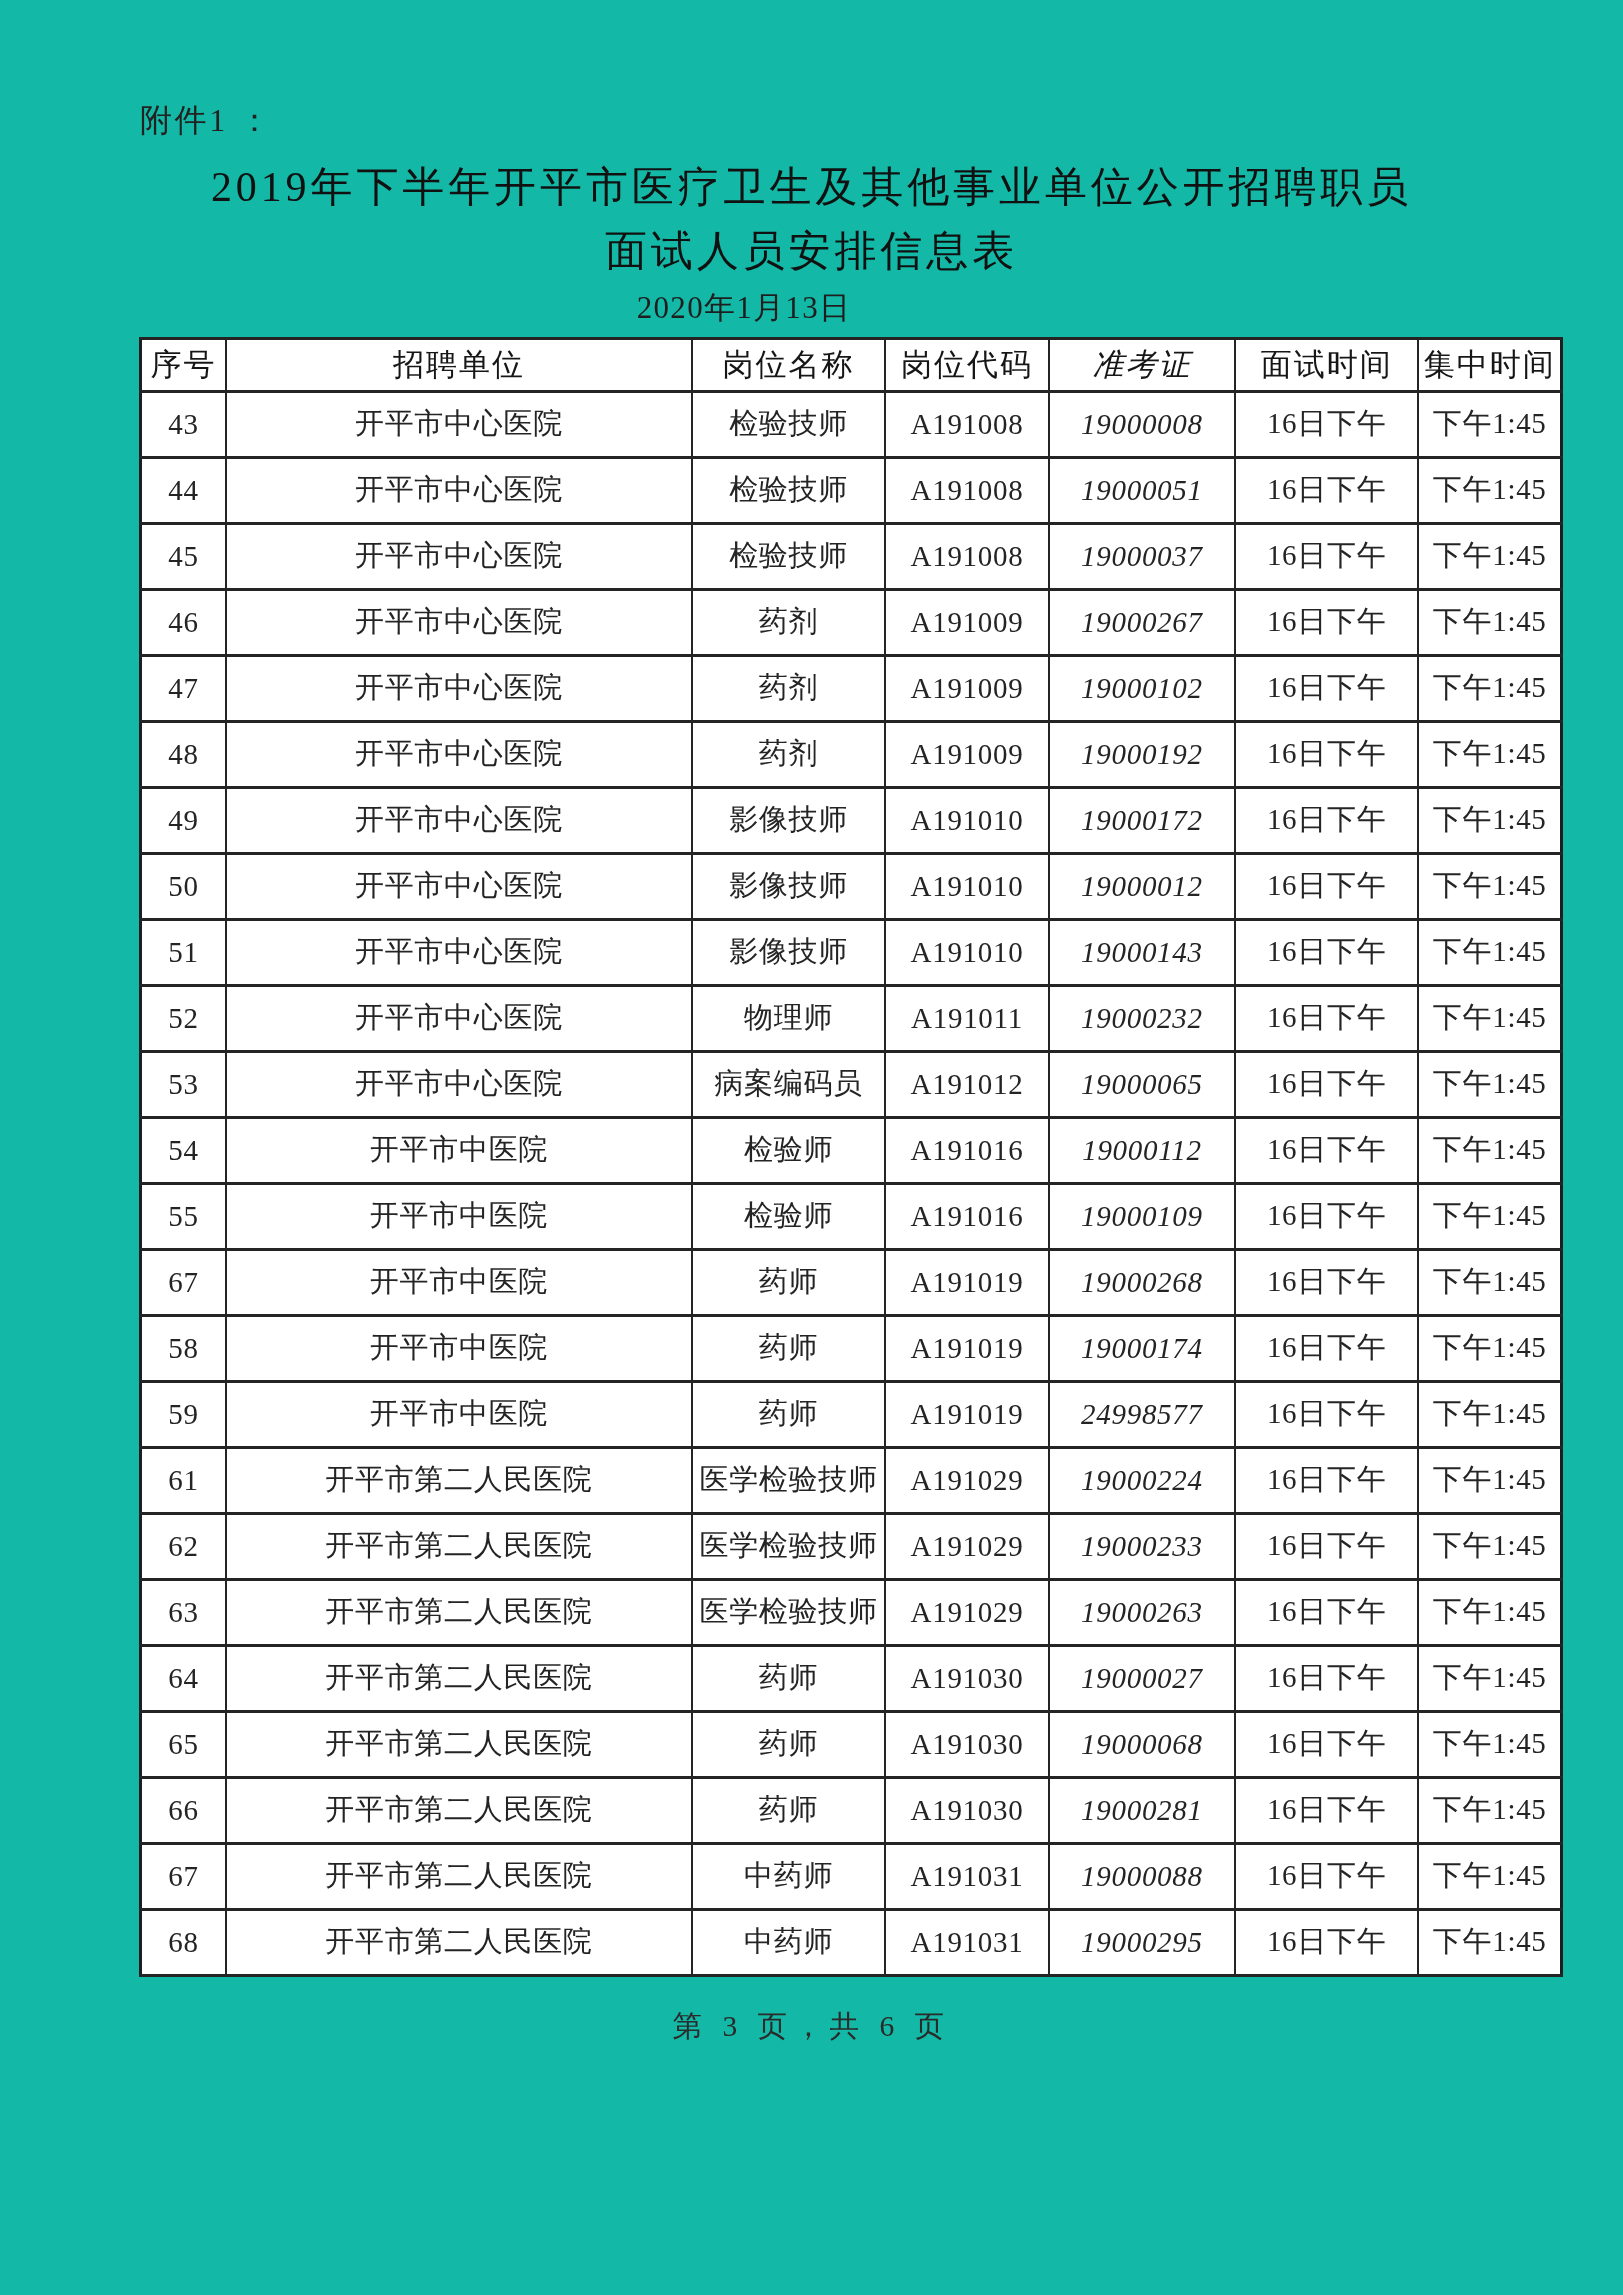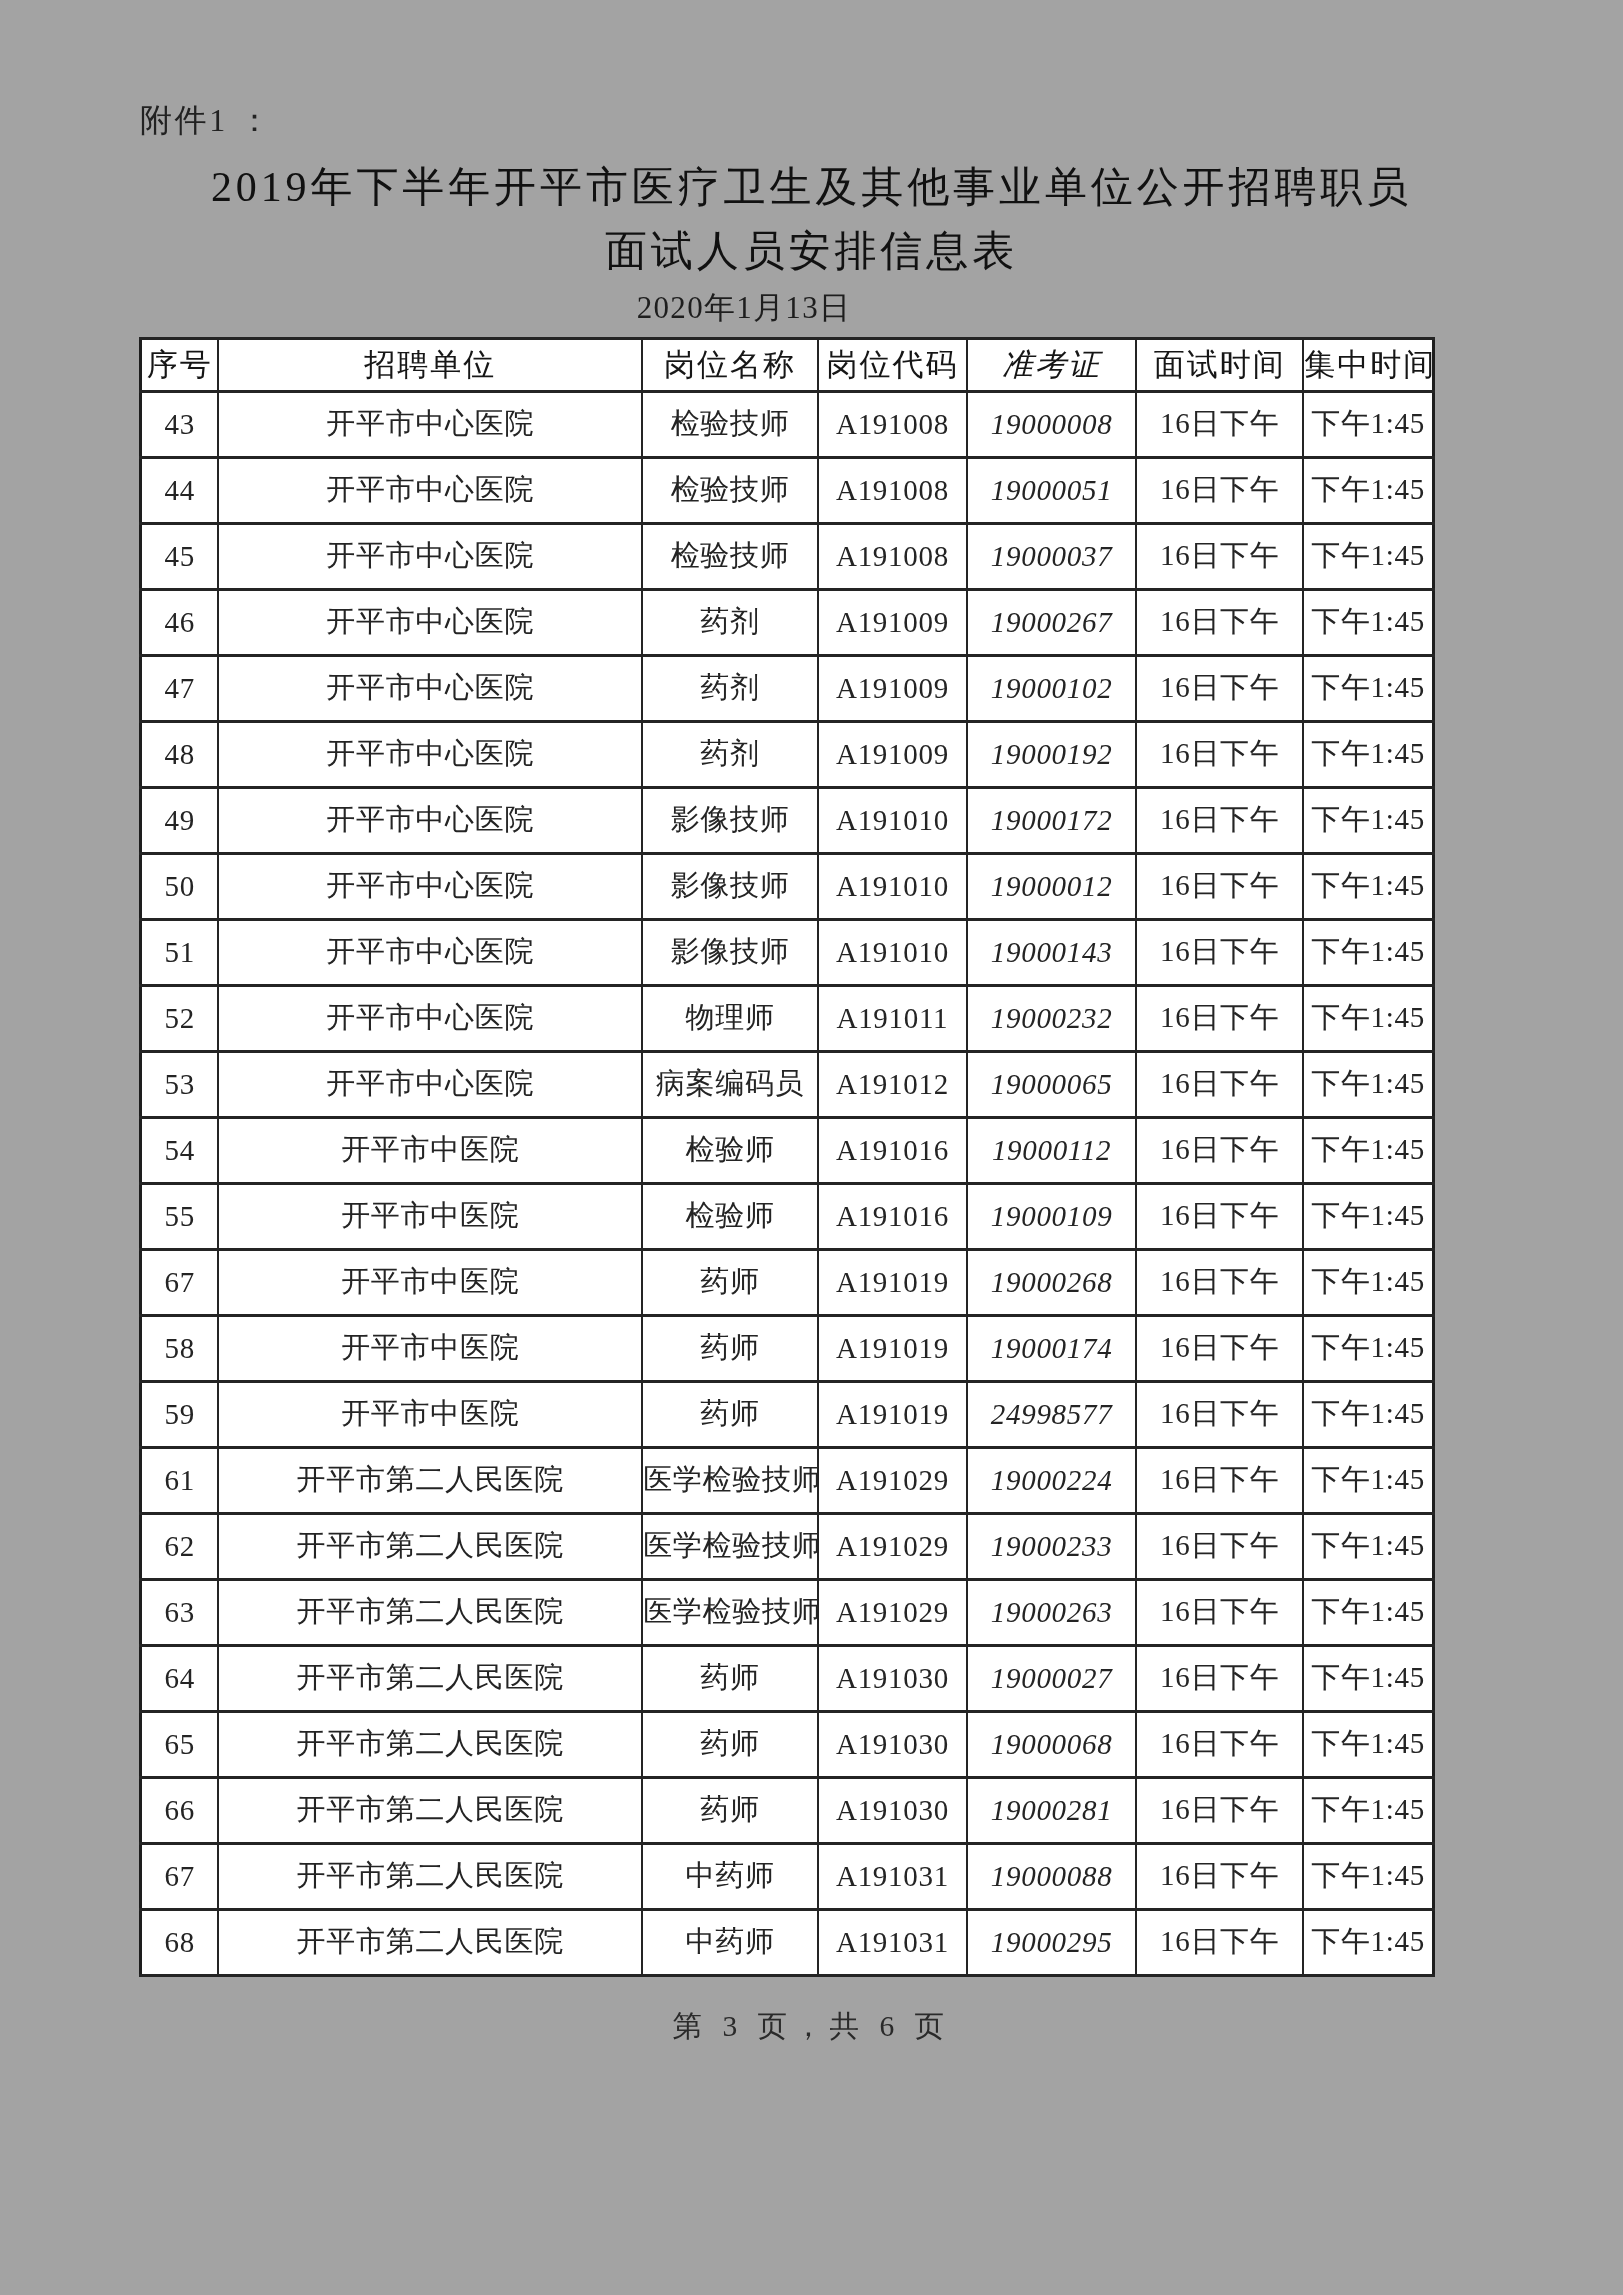--- a/index.html
+++ b/index.html
@@ -1,21 +1,21 @@
 <!DOCTYPE html>
 <html style="font-size:10.5px"><head>
 <meta charset="utf-8">
 <style>
   html,body{margin:0;padding:0;background:#e8e8e8;}
   .page{
     position:relative;
     width:1623px;
     height:2295px;
     margin:0 auto;
-    background:#a3a3a3;
+    background:#14b8a6;
     font-family:"Liberation Serif","DejaVu Serif",serif;
     color:#1c1c1c;
     overflow:hidden;
   }
   .attachment{
     padding-top:99px;
     margin-left:140px;
     font-size:32px;
     letter-spacing:2.6px;
     color:#222;
@@ -33,21 +33,21 @@
     margin-top:3.9px;
     margin-right:135px;
     text-align:center;
     font-size:31px;
     letter-spacing:1.3px;
     color:#1e1e1e;
   }
   table.schedule{
     margin-left:139px;
     margin-top:7.9px;
-    width:1296px;
+    width:1424px;
     border-collapse:collapse;
     table-layout:fixed;
     background:#fff;
     padding-left:36px;
   }
   table.schedule th, table.schedule td{
     border-left:2px solid #242424;
     border-right:2px solid #242424;
     border-top:3.3px solid #242424;
     border-bottom:3.3px solid #242424;

